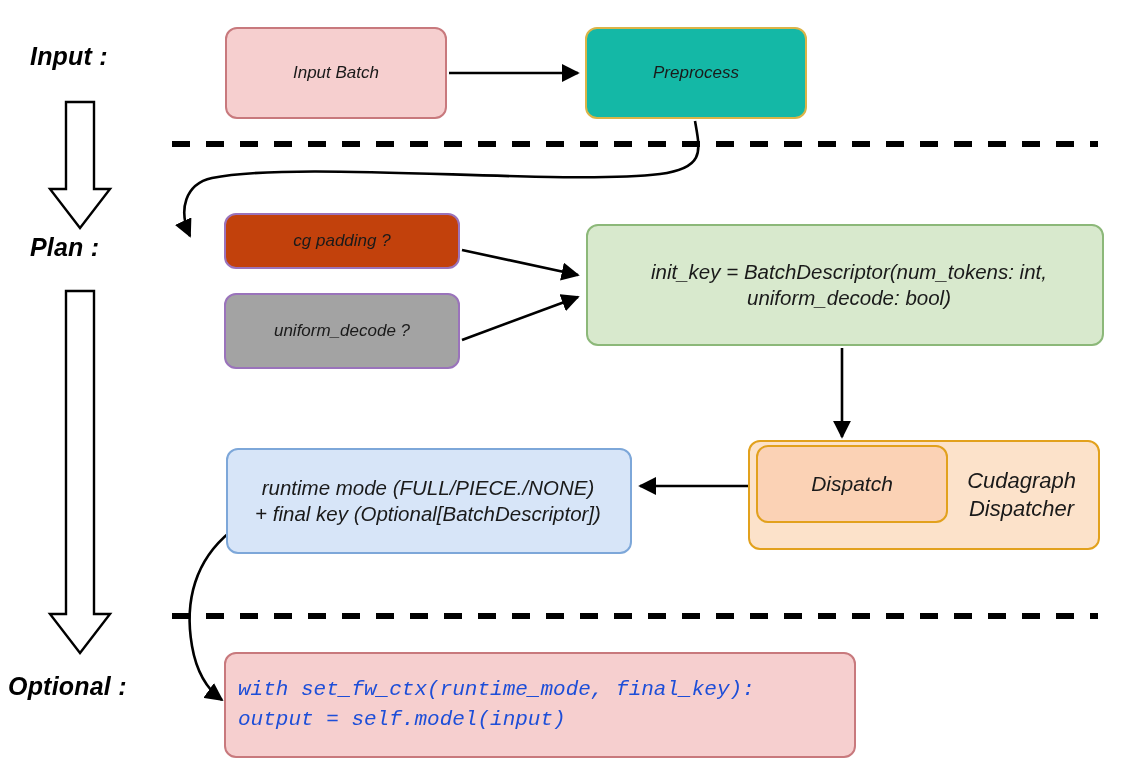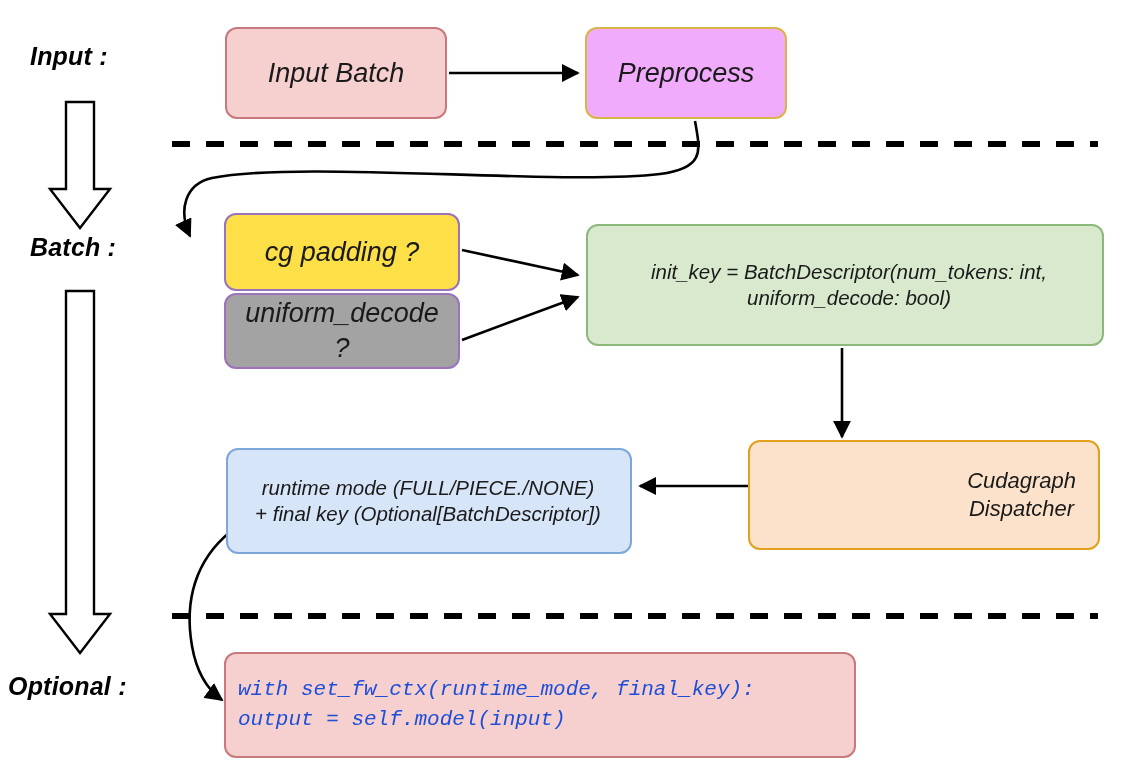--- a/index.html
+++ b/index.html
@@ -30,21 +30,21 @@
   .node {
     position: absolute;
     box-sizing: border-box;
     border-radius: 12px;
     border: 2px solid #888;
     display: flex;
     align-items: center;
     justify-content: center;
     text-align: center;
     font-family: "Liberation Sans", sans-serif;
-    font-size: 27px;
+    font-size: 17px;
     color: #1a1a1a;
     line-height: 1.28;
     white-space: pre-line;
     padding: 4px 10px;
   }
   .stage-label {
     position: absolute;
     font-family: "Liberation Sans", sans-serif;
     font-weight: bold;
     font-size: 25px;
@@ -57,24 +57,24 @@
     font-size: 21px;
     line-height: 1.45;
     text-align: left;
     justify-content: flex-start;
     color: #1d4ed8;
     letter-spacing: 0px;
   }
   
   #node-input-batch   { left:225px;  top:27px;  width:222px; height:92px;
                         background:#f6cfcf; border-color:#c8797d; }
-  #node-preprocess    { left:585px;  top:27px;  width:202px; height:92px;
-                        background:#f0abfc; border-color:#dbb447; }
-  #node-cg-padding    { left:224px;  top:213px; width:236px; height:78px;
-                        background:#fde047; border-color:#9a73bb; }
+  #node-preprocess    { left:585px;  top:27px;  width:222px; height:92px;
+                        background:#14b8a6; border-color:#dbb447; }
+  #node-cg-padding    { left:224px;  top:213px; width:236px; height:56px;
+                        background:#c2410c; border-color:#9a73bb; }
   #node-uniform-decode{ left:224px;  top:293px; width:236px; height:76px;
                         background:#a3a3a3; border-color:#9a73bb; }
   #node-init-key      { left:586px;  top:224px; width:518px; height:122px;
                         background:#d8e9cd; border-color:#8cb879; font-size:20.5px;padding-left:18px; }
   #node-cudagraph-dispatcher { left:748px; top:440px; width:352px; height:110px;
                         background:#fce2ca; border-color:#e2a11d;
                         align-items:center; justify-content:flex-end;
                         padding-right:22px; font-size:22px; }
   #node-dispatch      { left:756px;  top:445px; width:192px; height:78px;
                         background:#fbd2b5; border-color:#e2a11d; font-size:21px; }
@@ -122,37 +122,38 @@
 
     <line x1="842" y1="348" x2="842" y2="437" stroke="#000000" stroke-width="2.6" marker-end="url(#arrowhead)"></line>
 
     <line x1="753" y1="486" x2="640" y2="486" stroke="#000000" stroke-width="2.6" marker-end="url(#arrowhead)"></line>
 
     <path d="M 230 532 C 196 560, 184 600, 192 646
              C 197 675, 208 690, 222 700" fill="none" stroke="#000000" stroke-width="2.6" marker-end="url(#arrowhead)"></path>
   </svg>
 
   <div class="stage-label" id="label-input">Input :</div>
-  <div class="stage-label" id="label-plan">Batch :</div>
+  <div class="stage-label" id="label-plan">Plan :</div>
   <div class="stage-label" id="label-execute">Optional :</div>
 
   <div class="node" id="node-input-batch">Input Batch</div>
 
   <div class="node" id="node-preprocess">Preprocess</div>
 
   <div class="node" id="node-cg-padding">cg padding ?</div>
 
   <div class="node" id="node-uniform-decode">uniform_decode ?</div>
 
   <div class="node" id="node-init-key">init_key = BatchDescriptor(num_tokens: int,
 uniform_decode: bool)</div>
 
   <div class="node" id="node-cudagraph-dispatcher">Cudagraph
 Dispatcher</div>
 
+  <div class="node" id="node-dispatch">Dispatch</div>
 
   <div class="node" id="node-runtime-mode">runtime mode (FULL/PIECE./NONE)
 + final key (Optional[BatchDescriptor])</div>
 
   <div class="node code-node" id="node-execute-code">with set_fw_ctx(runtime_mode, final_key):
     output = self.model(input)</div>
 
 </div>
 
 </body></html>

